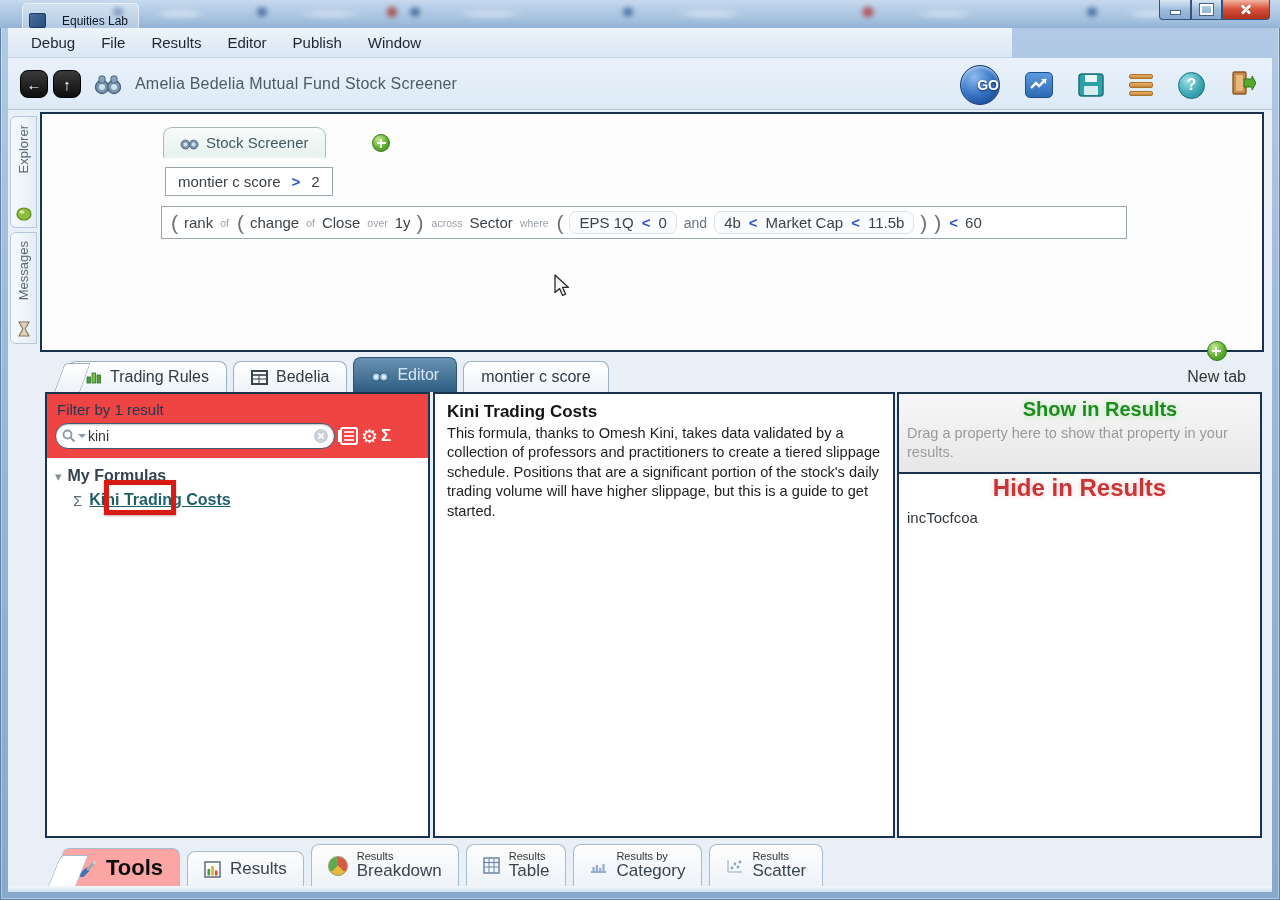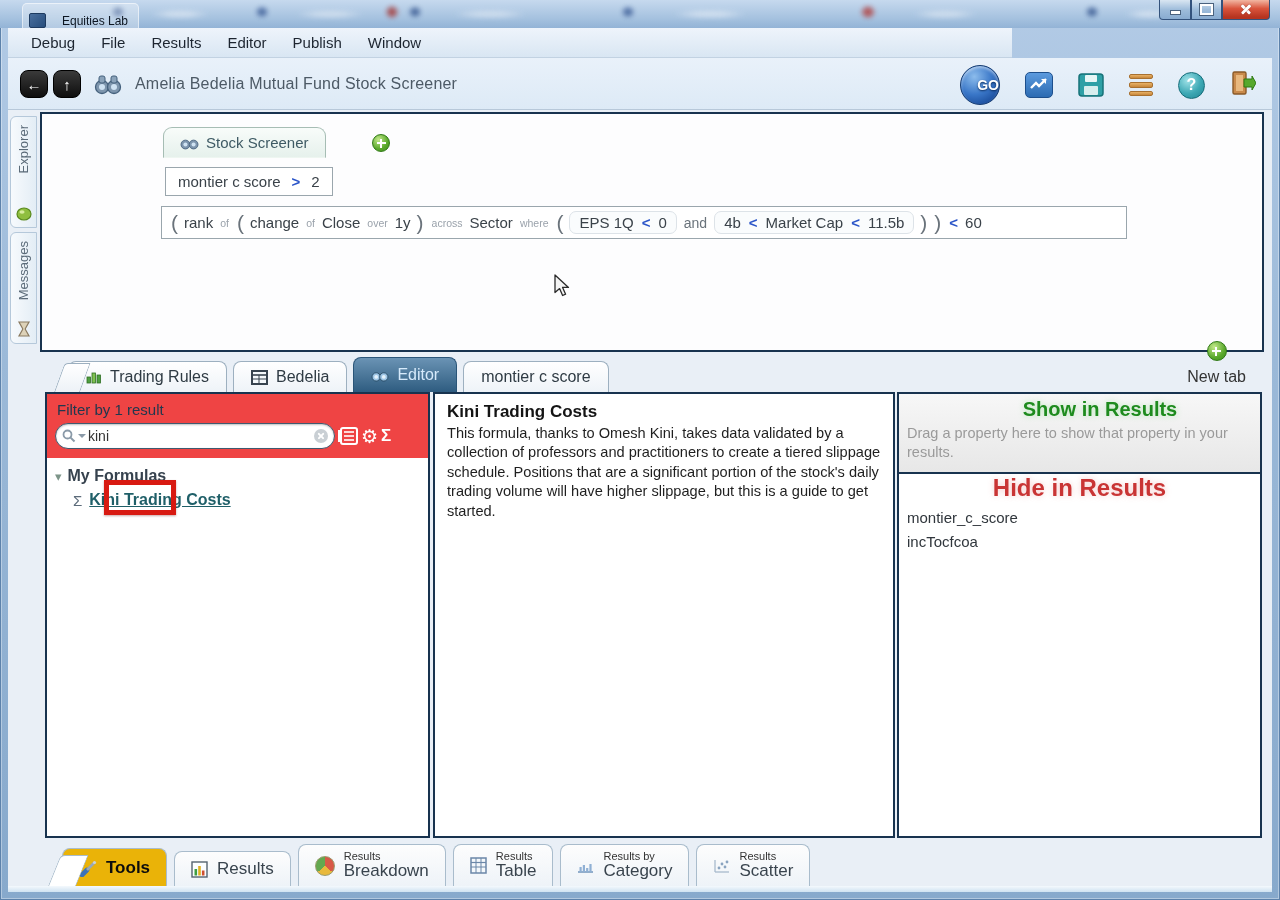--- a/index.html
+++ b/index.html
@@ -171,21 +171,21 @@
               text-shadow:0 0 6px rgba(230,130,130,.4);}
   .hidden-item{font-size:15px;color:#30363c;padding:7px 0 0 8px;}
 
   
   .btabstrip{left:48px;top:845px;width:1200px;height:41px;display:flex;align-items:flex-end;}
   .btab{display:flex;align-items:center;gap:9px;padding:0 16px;margin-right:7px;
         border:1px solid #a9bccc;border-bottom:none;border-radius:8px 8px 0 0;
         background:linear-gradient(#fdfdfd,#eef3f8);}
   .btab .txt{display:flex;flex-direction:column;line-height:1.1;}
   .btab .top{font-size:11px;color:#333;} .btab .big{font-size:17px;color:#39444e;}
-  .btab.tools{height:37px;background:#eab308;font-size:17px;font-weight:600;color:#0d0d0d;}
+  .btab.tools{height:37px;background:#fca5a5;font-size:22px;font-weight:600;color:#0d0d0d;}
   .btab.single{height:34px;} .btab.twol{height:41px;}
   .blead{width:26px;height:30px;background:#fff;border:1px solid #a9bccc;border-bottom:none;
          transform:skewX(-22deg);transform-origin:bottom;margin-right:-14px;border-radius:5px 0 0 0;}
   .bottom-chrome{left:8px;top:886px;width:1264px;height:6px;
                  background:linear-gradient(#f4f9fd,#cfe2f1);}
 
   
   .red-box{left:104px;top:480px;width:72px;height:35px;border:5px solid #d81a12;
            box-shadow:0 1px 2px rgba(100,0,0,.35);z-index:60;}
   .cursor{left:553px;top:274px;z-index:70;}
@@ -441,21 +441,20 @@
     <p class="detail-body">This formula, thanks to Omesh Kini, takes data validated by a collection of professors and practitioners to create a tiered slippage schedule. Positions that are a significant portion of the stock's daily trading volume will have higher slippage, but this is a guide to get started.</p>
   </div>
 
   <div class="abs panel results-panel">
     <div class="show-sec">
       <div class="show-title">Show in Results</div>
       <div class="show-hint">Drag a property here to show that property in your results.</div>
     </div>
     <div>
       <div class="hide-title">Hide in Results</div>
-      <div class="hidden-item">montier_c_score</div>
       <div class="hidden-item">incTocfcoa</div>
     </div>
   </div>
 
   <div class="abs btabstrip">
     <div class="blead"></div>
     <div class="btab tools">
       <svg width="18" height="18" viewBox="0 0 18 18">
         <line x1="3" y1="16" x2="8" y2="11" stroke="#3b72b8" stroke-width="4.6" stroke-linecap="round"></line>
         <line x1="8" y1="11" x2="15" y2="4" stroke="#9aa8b4" stroke-width="2.6"></line>

